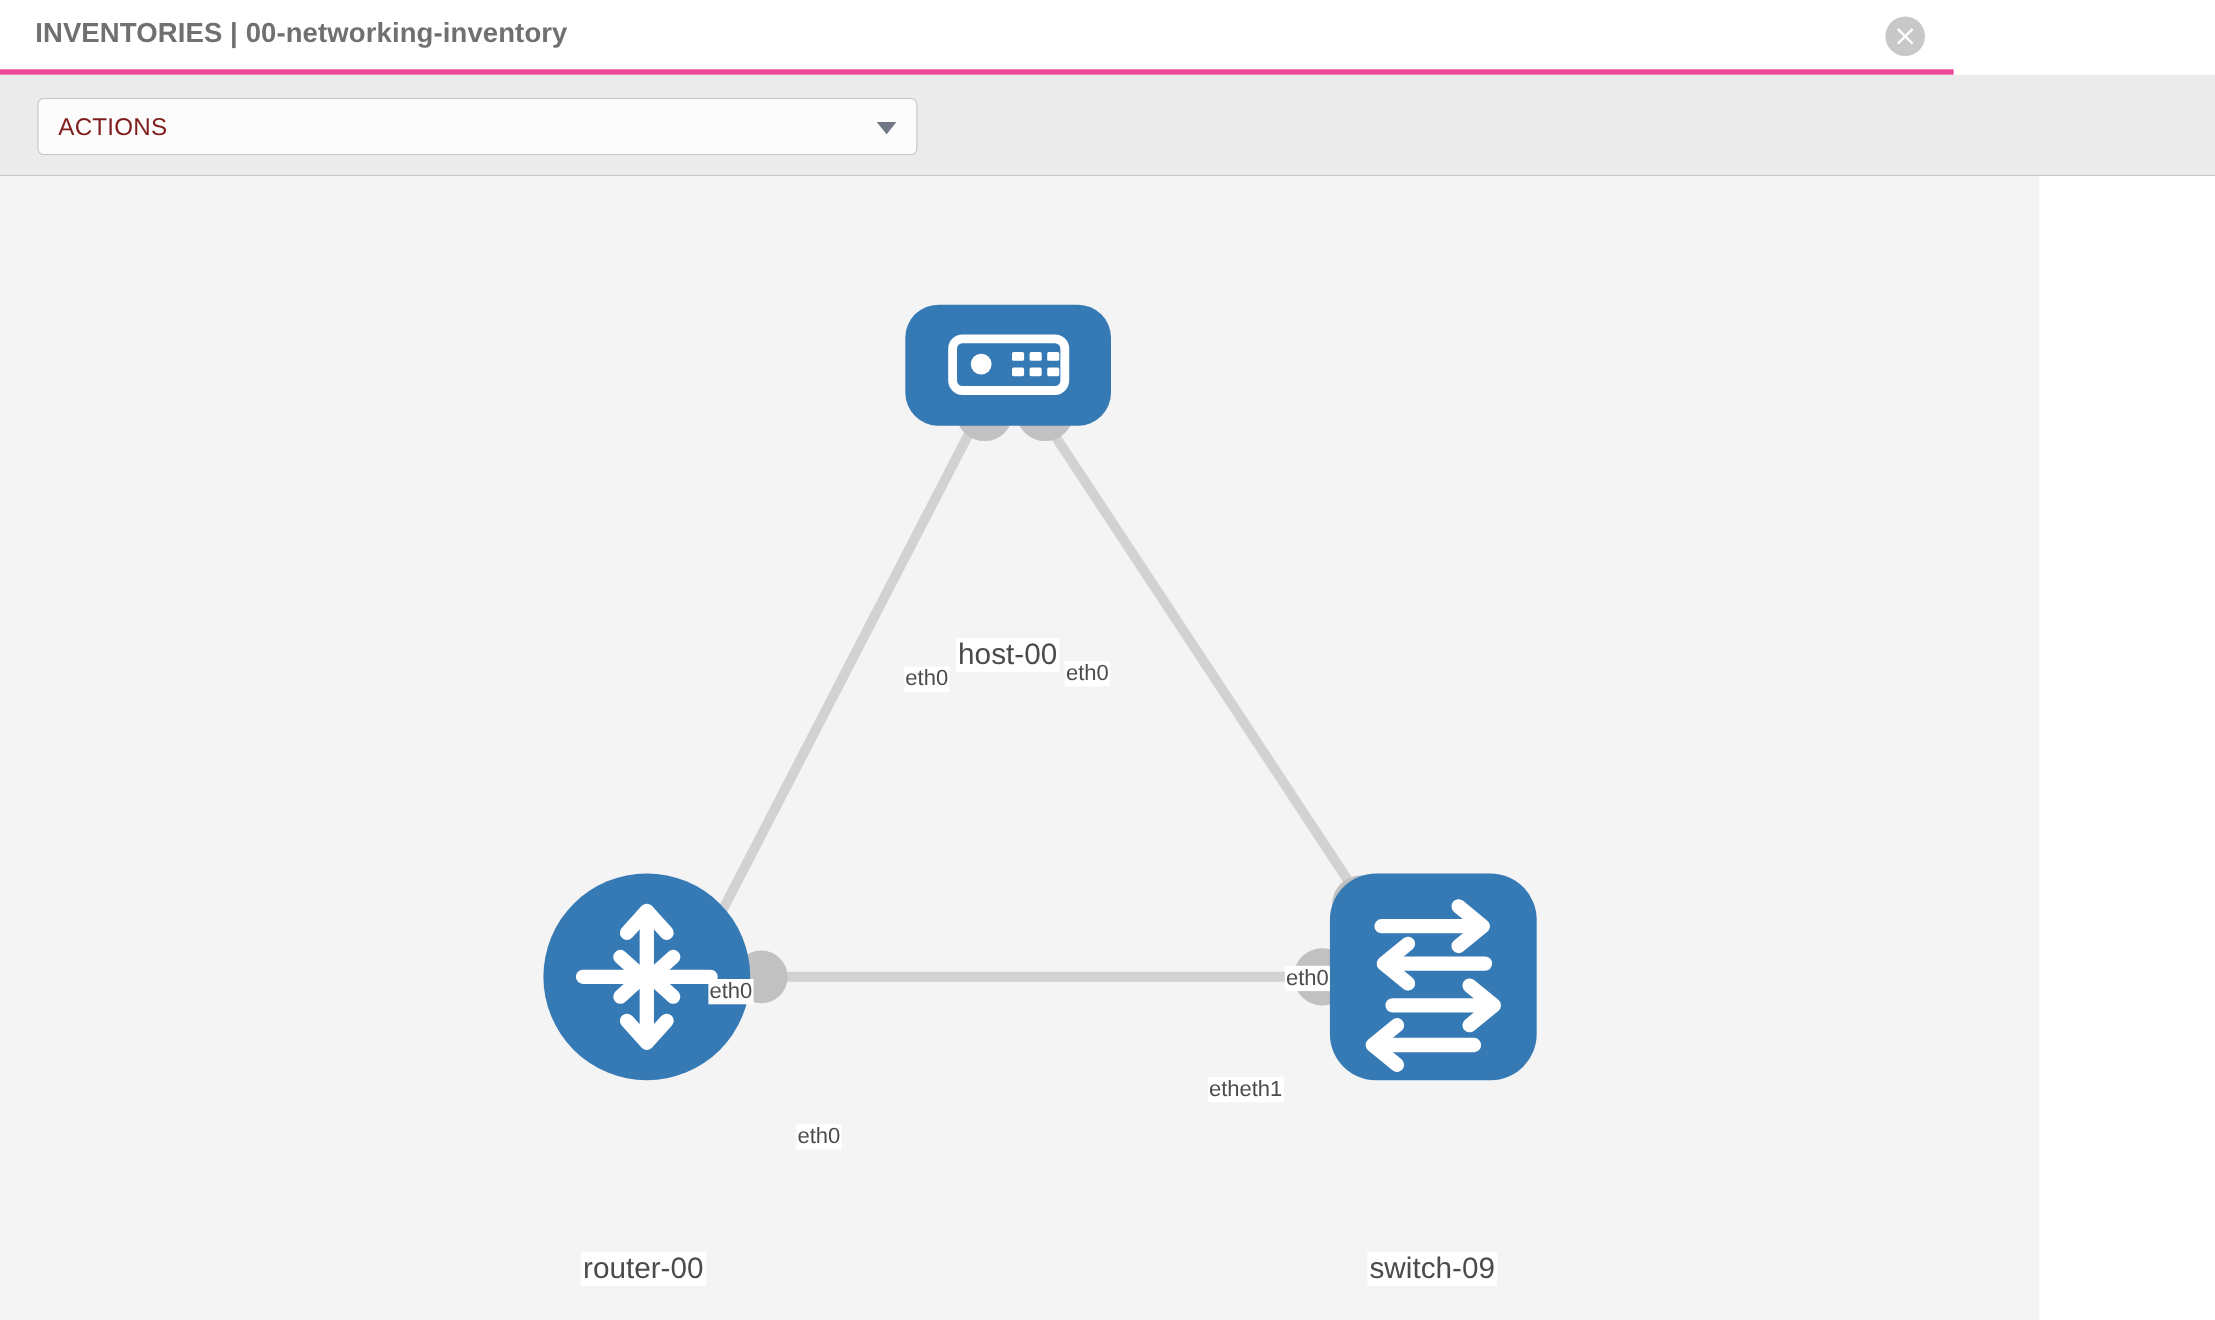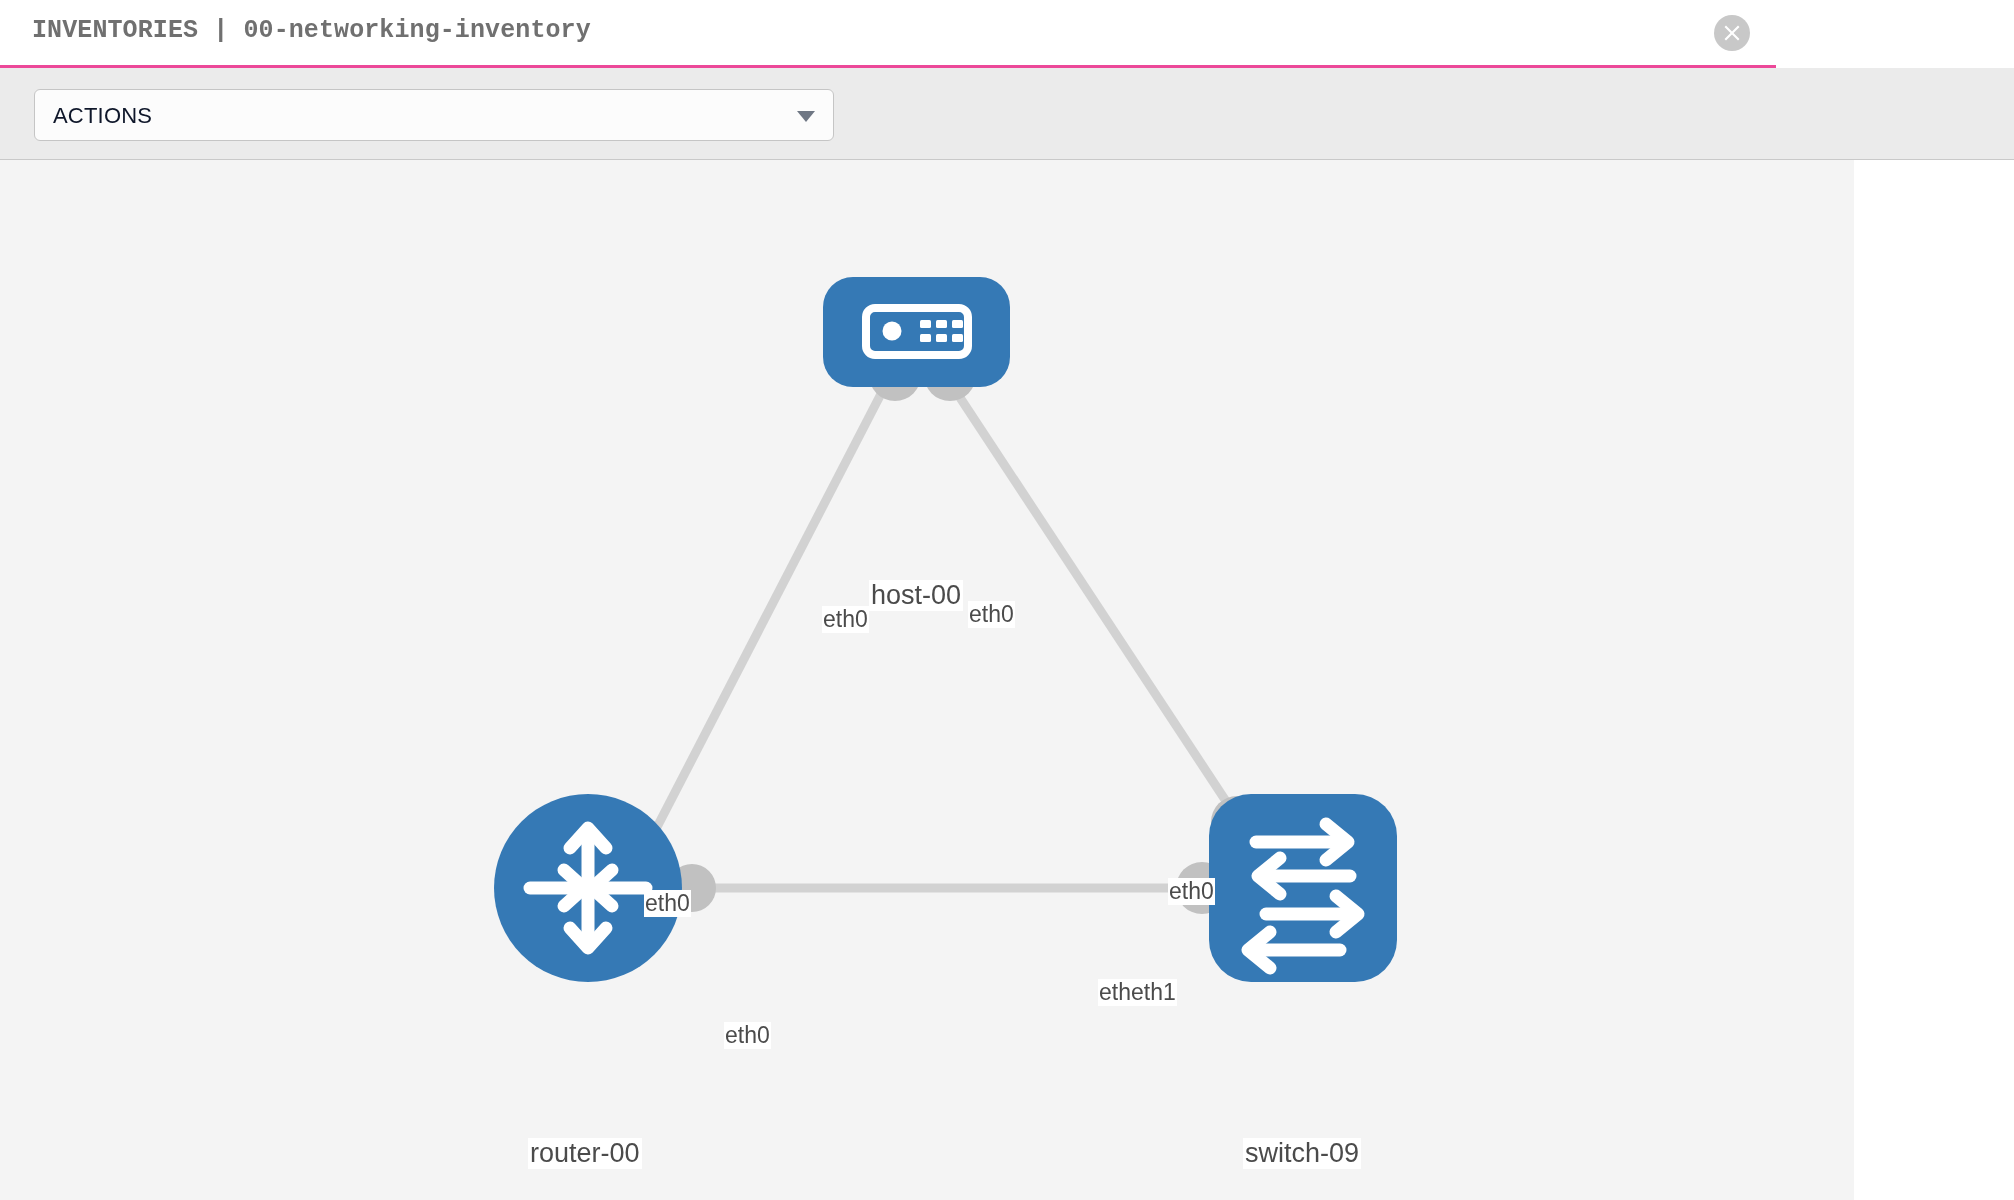--- a/index.html
+++ b/index.html
@@ -16,23 +16,22 @@
     -webkit-font-smoothing: antialiased;
   }
 
   
   .header {
     position: absolute;
     left: 0; top: 0;
     width: 1776px;
     height: 68px;
     background: #ffffff;
-    border-bottom: 3px solid #ec4899;
+    border-bottom: 5px solid #ec4899;
     box-sizing: border-box;
-    font-family: Liberation Mono, monospace;
   }
   .page-title {
     position: absolute;
     left: 32px;
     top: 16px;
     font-size: 25px;
     font-weight: bold;
     color: #707070;
     letter-spacing: 0.1px;
     white-space: nowrap;
@@ -77,21 +76,21 @@
     left: 1180px;
     top: 21px;
     width: 800px;
     height: 52px;
   }
   .select-label {
     position: absolute;
     left: 18px;
     top: 13px;
     font-size: 22px;
-    color: #0f172a;
+    color: #7f1d1d;
     letter-spacing: 0.2px;
     user-select: none;
   }
   .caret {
     position: absolute;
     right: 18px;
     top: 21px;
     width: 0; height: 0;
     border-left: 9px solid transparent;
     border-right: 9px solid transparent;
@@ -126,21 +125,21 @@
     position: absolute;
     font-size: 27px;
     color: #4b4b4b;
     background: #ffffff;
     white-space: nowrap;
     padding: 0 2px;
     user-select: none;
   }
   .iface-label {
     position: absolute;
-    font-size: 23px;
+    font-size: 20px;
     color: #4b4b4b;
     background: #ffffff;
     white-space: nowrap;
     padding: 0 1px;
     user-select: none;
   }
 </style>
 </head>
 <body>
 

